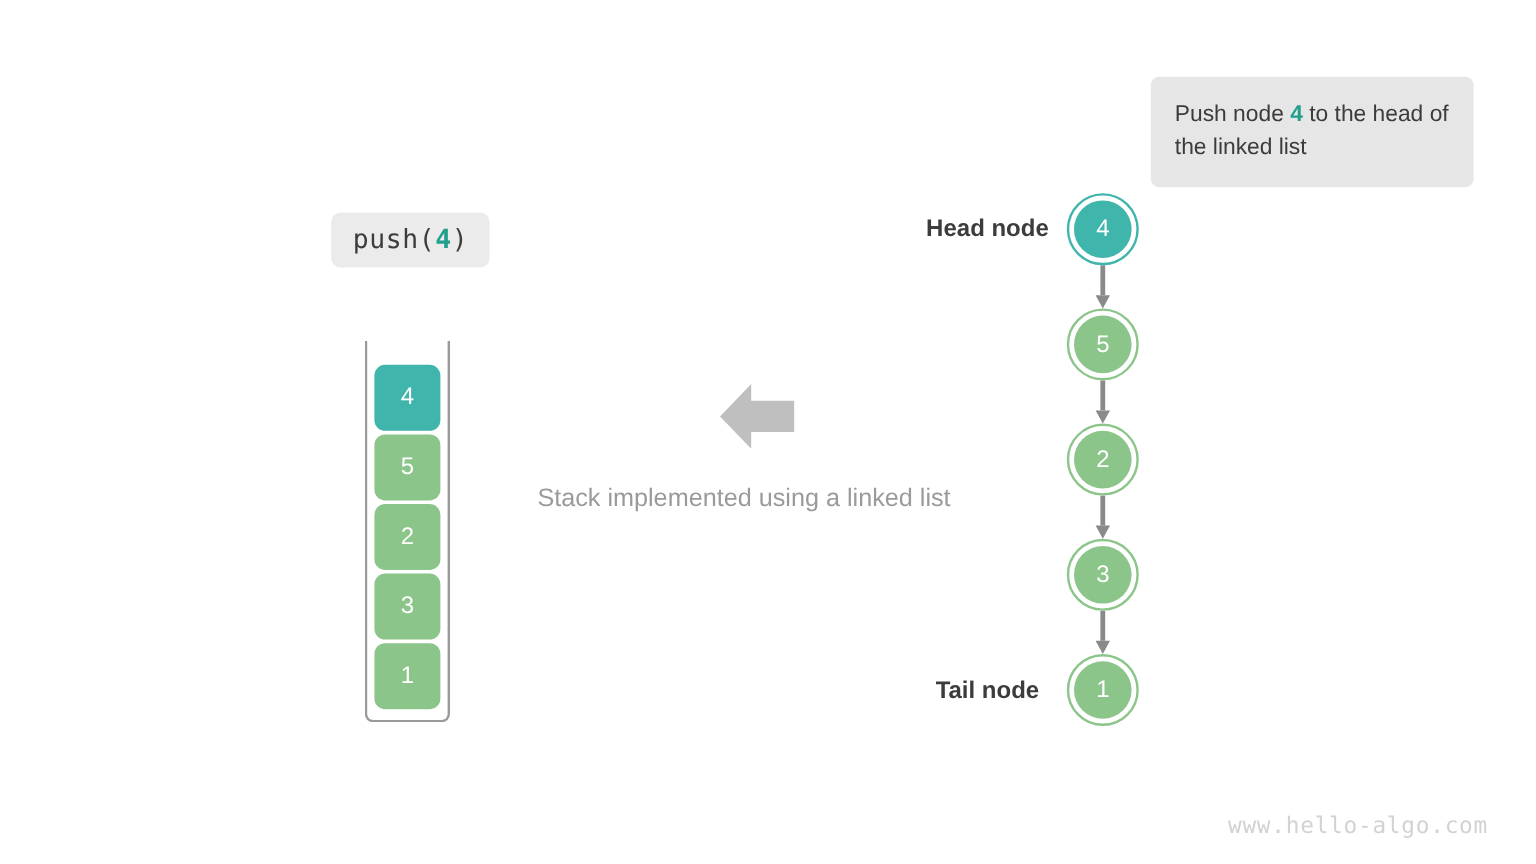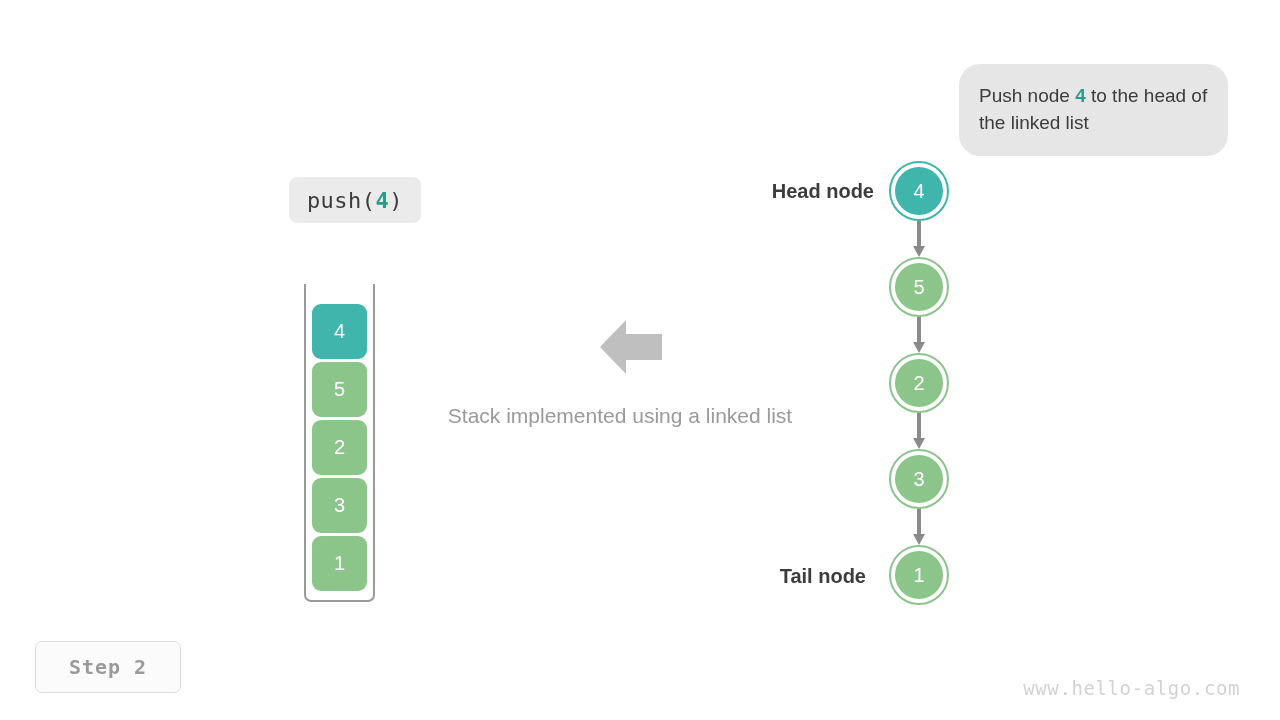--- a/index.html
+++ b/index.html
@@ -18,34 +18,34 @@
 
   
   .callout {
     position: absolute;
     left: 959px;
     top: 64px;
     width: 269px;
     box-sizing: border-box;
     padding: 18px 20px 20px 20px;
     background: #e6e6e6;
-    border-radius: 21px;
+    border-radius: 7px;
     color: #3c3c3c;
     font-size: 19px;
     line-height: 27px;
   }
   .callout .accent {
     color: #23a08c;
     font-weight: bold;
   }
 
   
   .push-chip {
     position: absolute;
-    left: 289px;
+    left: 276px;
     top: 177px;
     width: 132px;
     height: 46px;
     box-sizing: border-box;
     background: #ebebeb;
     border-radius: 8px;
     display: flex;
     align-items: center;
     justify-content: center;
     font-family: "DejaVu Sans Mono", "Liberation Mono", monospace;
@@ -291,17 +291,16 @@
           <span>3</span>
         </div>
       </div>
       <div class="node" style="top: 384px; color: rgb(140, 197, 138);">
         <div class="disc">
           <span>1</span>
         </div>
       </div>
     </div>
 
-  <div class="step-badge">Step 2</div>
 
   <div class="watermark">www.hello-algo.com</div>
 
 </div>
 
 </body></html>

